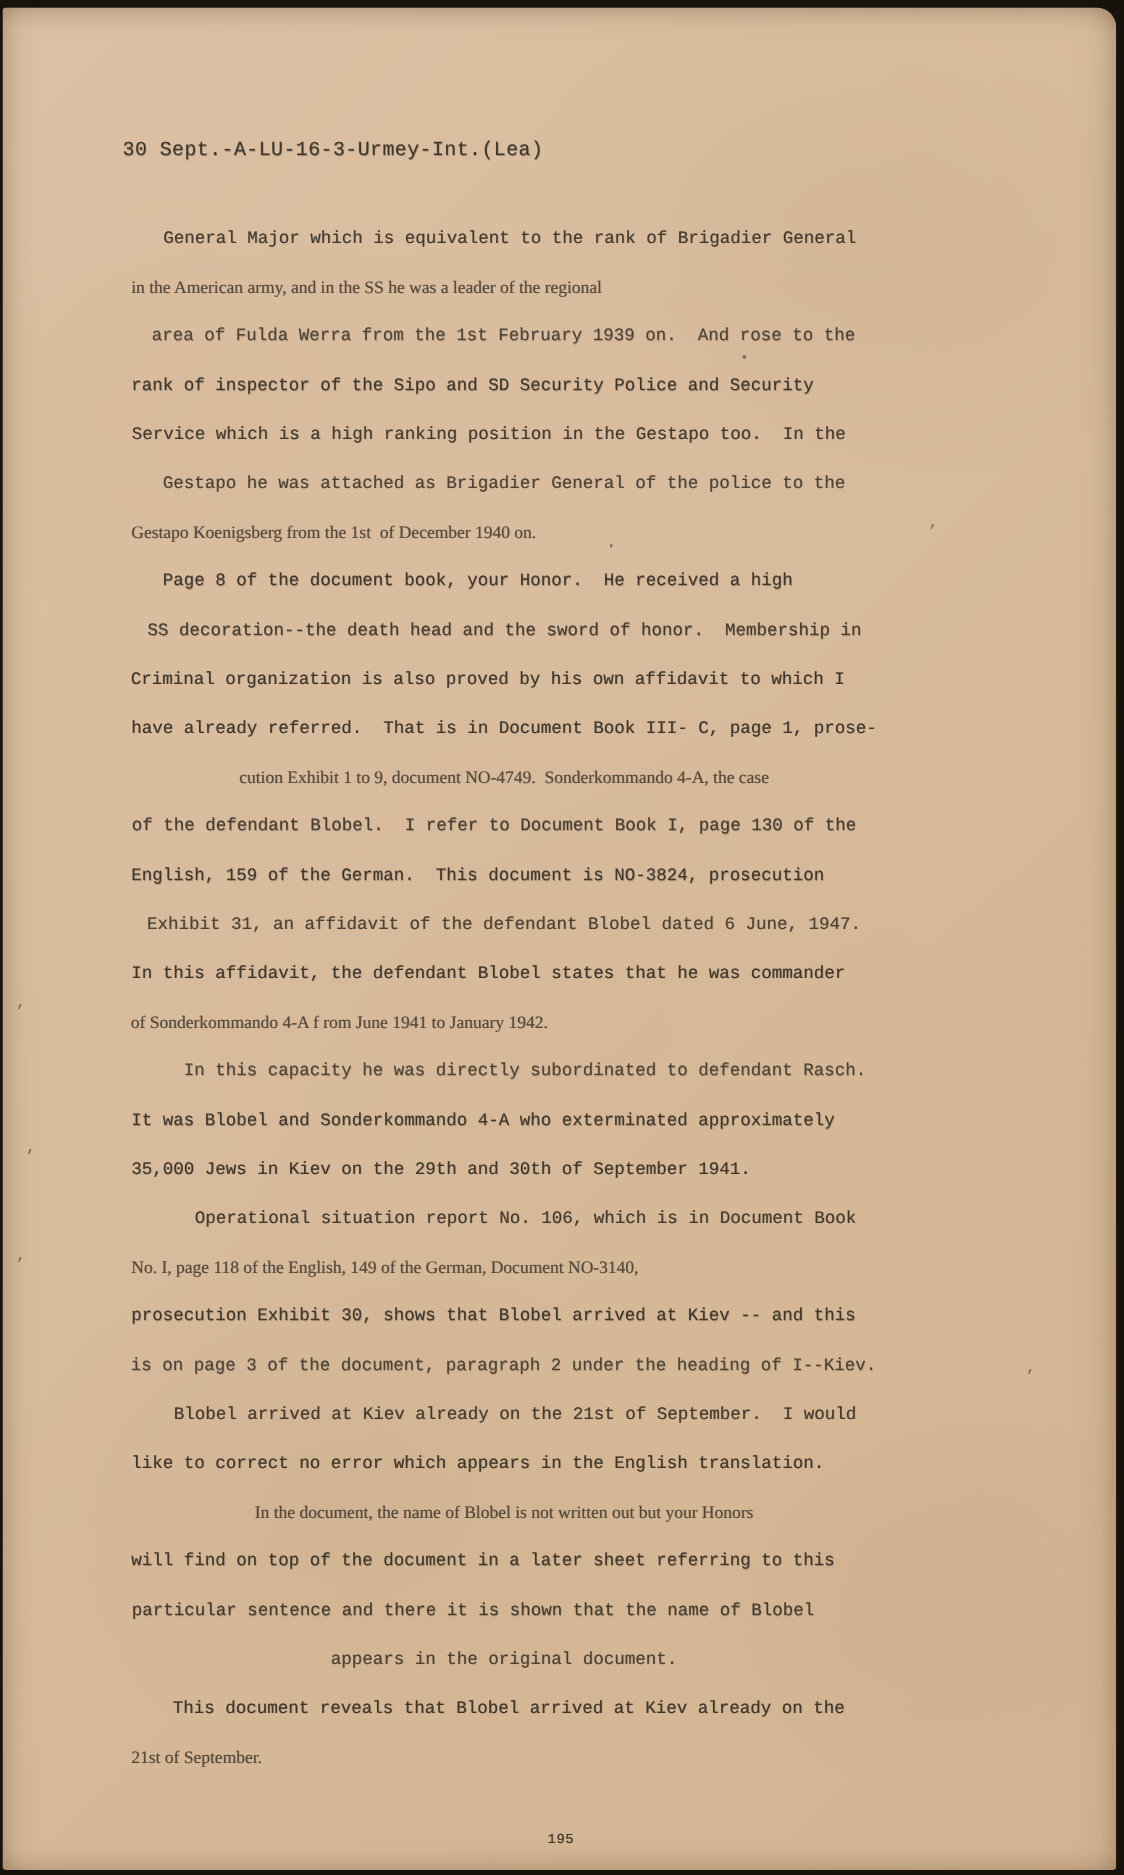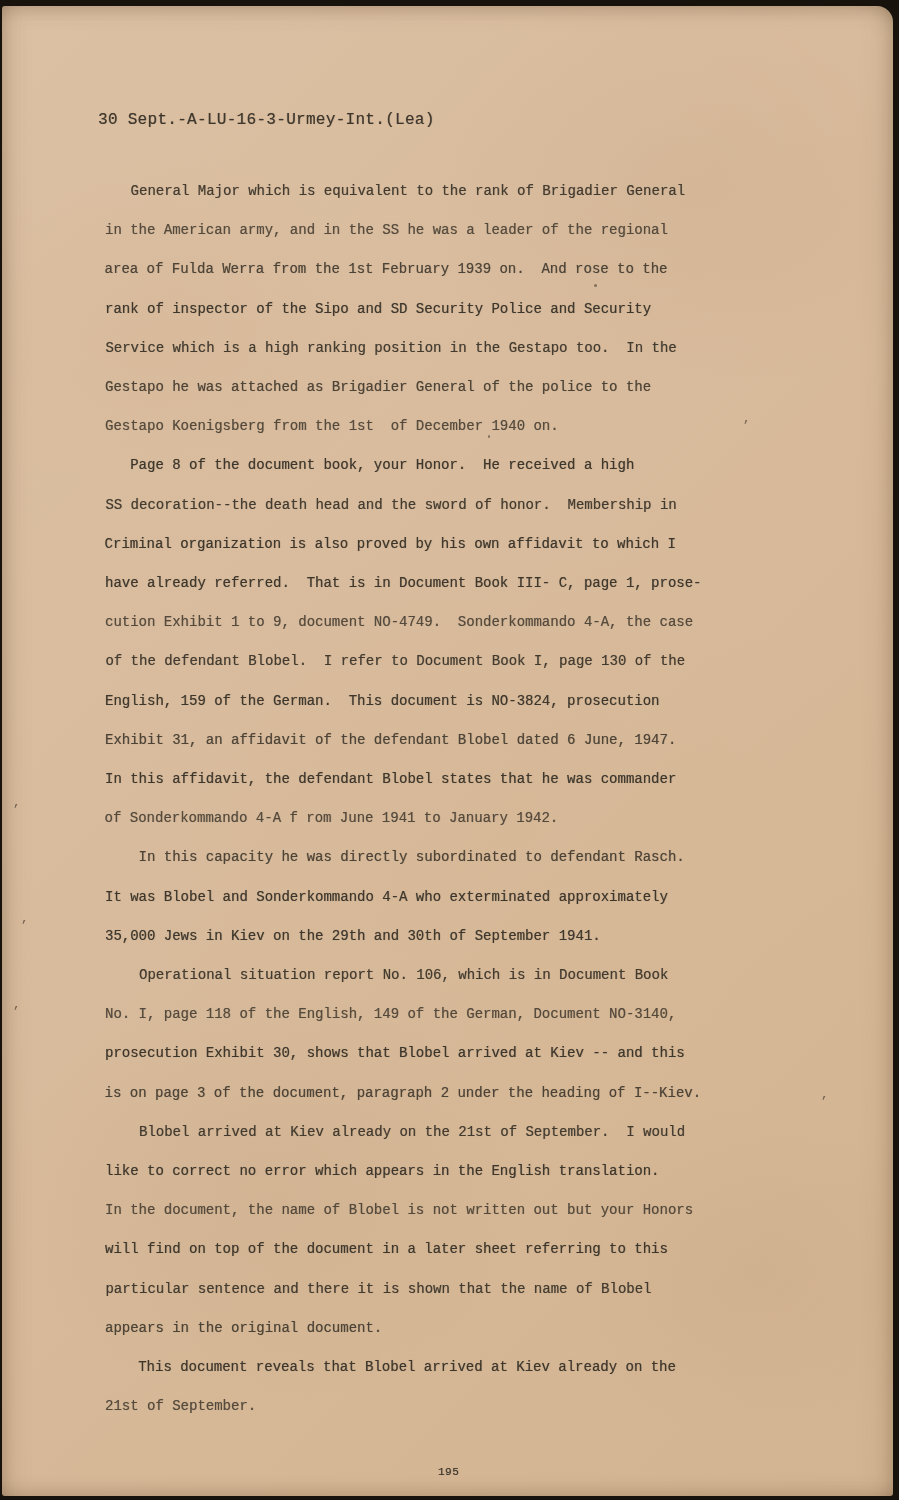--- a/index.html
+++ b/index.html
@@ -52,23 +52,23 @@
   }
   .doc-body {
     position: absolute;
     left: 103px;
     top: 166px;
     font-size: 14px;
     line-height: 39.2px;
     white-space: pre;
   }
   
-  .doc-body .line:nth-child(3n)   { opacity: 0.90; }
+  .doc-body .line:nth-child(3n)   { opacity: 0.90; text-align: center; }
   .doc-body .line:nth-child(4n+1) { opacity: 0.96; transform: translateX(0.4px); }
-  .doc-body .line:nth-child(5n+2) { opacity: 0.85; }
+  .doc-body .line:nth-child(5n+2) { opacity: 0.85; font-family: Liberation Serif, serif; }
   .doc-body .line:nth-child(7n+3) { transform: translateX(-0.4px); }
   .pagenum {
     position: absolute;
     left: 436px;
     top: 1460px;
     font-size: 11px;
     letter-spacing: 0.5px;
   }
   
   .speck {

